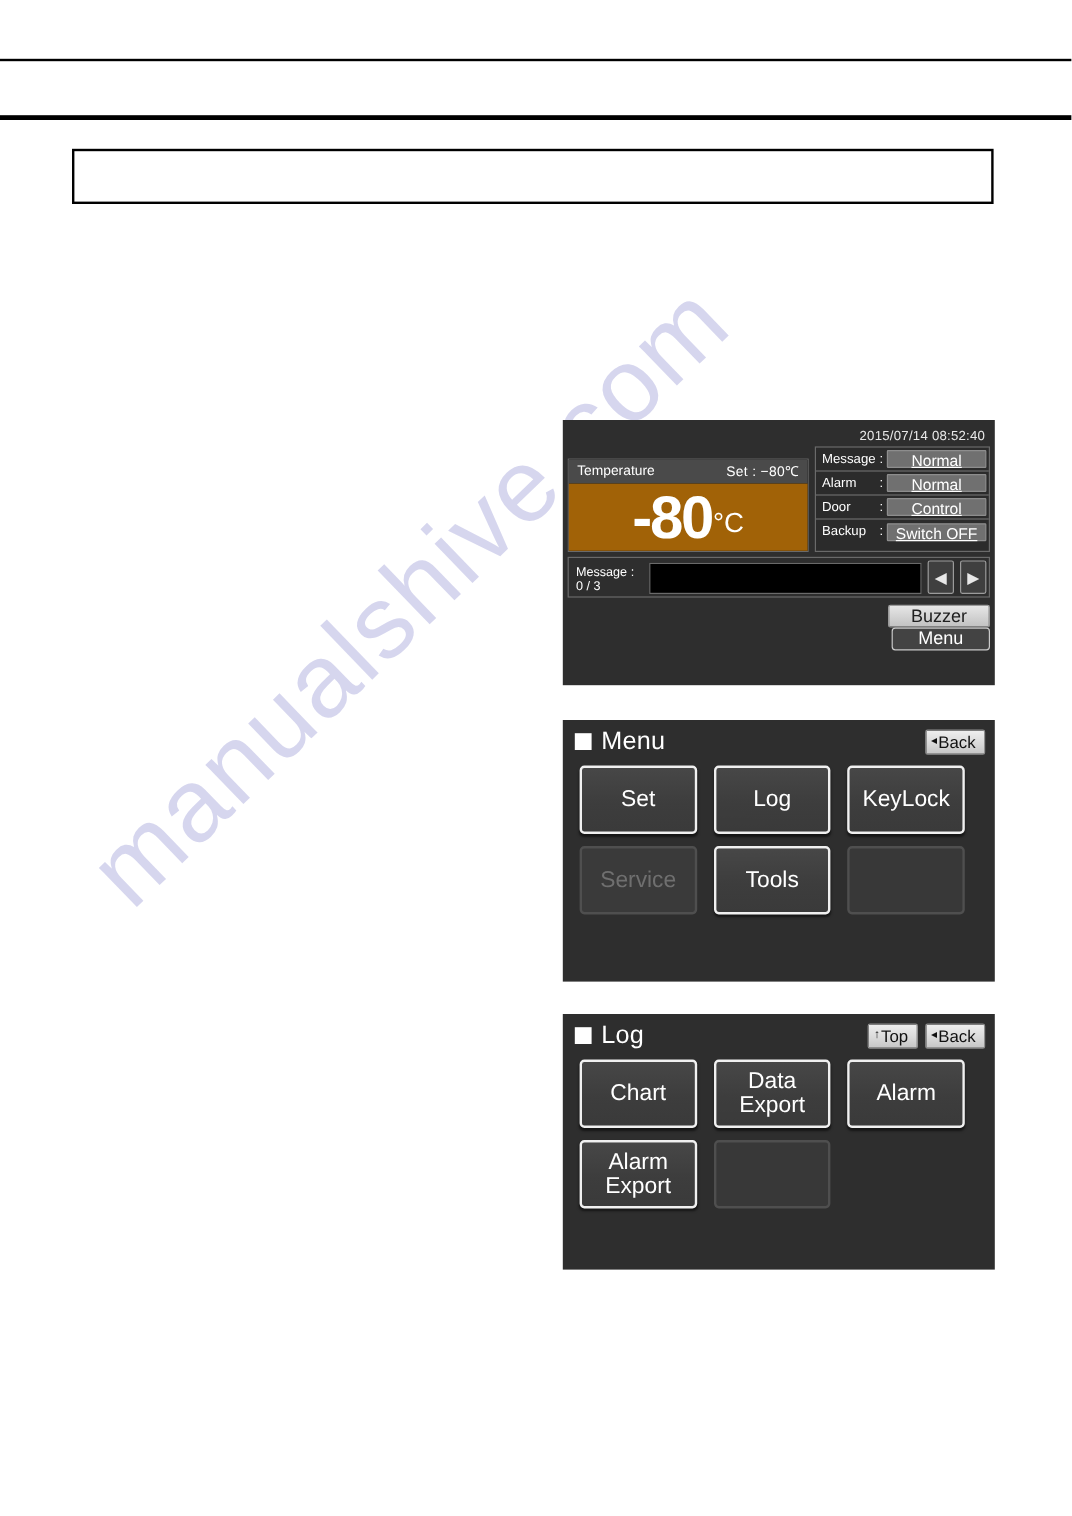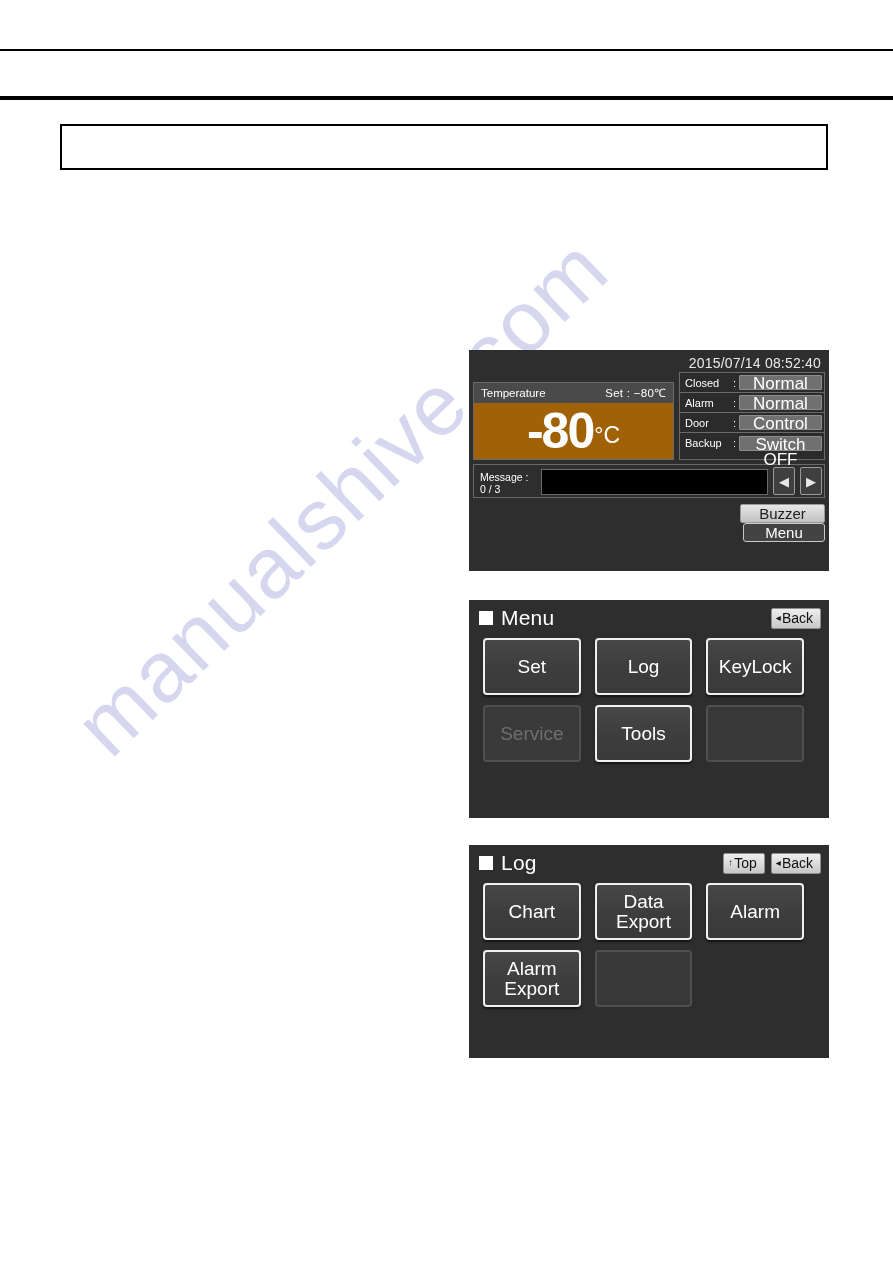--- a/index.html
+++ b/index.html
@@ -93,21 +93,21 @@
     height: 221px;
     background: #2e2e2e;
     padding: 4px;
   }
   .clock-row {
     height: 16px;
     text-align: right;
     padding-right: 4px;
   }
   .clock-text {
-    font-size: 14px;
+    font-size: 11px;
     color: #e9e9e9;
     letter-spacing: 0.2px;
     text-align: center;
   }
   .main-body {
     display: flex;
     gap: 5px;
     margin-top: 2px;
   }
   .temp-block {
@@ -176,28 +176,29 @@
   .status-colon {
     font-size: 11px;
     color: #ffffff;
     width: 7px;
     text-align: center;
   }
   .status-value {
     flex: 1;
     background: #707070;
     color: #ffffff;
-    font-size: 17px;
+    font-size: 13px;
     text-align: center;
     line-height: 15px;
     height: 15px;
     border: 1px solid #8d8d8d;
     box-sizing: border-box;
     margin-left: 1px;
     border-radius: 1px;
+    text-decoration: underline;
   }
   .msg-row {
     display: flex;
     align-items: flex-end;
     margin-top: 4px;
     border: 1px solid #6a6a6a;
     box-sizing: border-box;
     padding: 2px;
     gap: 3px;
     height: 34px;
@@ -390,21 +391,21 @@
         </span>
       </div>
       <div class="temp-big">
         <span class="num">-80</span>
         <span class="unit">°C</span>
       </div>
     </div>
 
     <div class="status-block">
       <div class="status-row">
-        <span class="status-label">Closed</span>
+        <span class="status-label">Message</span>
         <span class="status-colon">:</span>
         <span class="status-value">Normal</span>
       </div>
       <div class="status-row">
         <span class="status-label">Alarm</span>
         <span class="status-colon">:</span>
         <span class="status-value">Normal</span>
       </div>
       <div class="status-row">
         <span class="status-label">Door</span>

